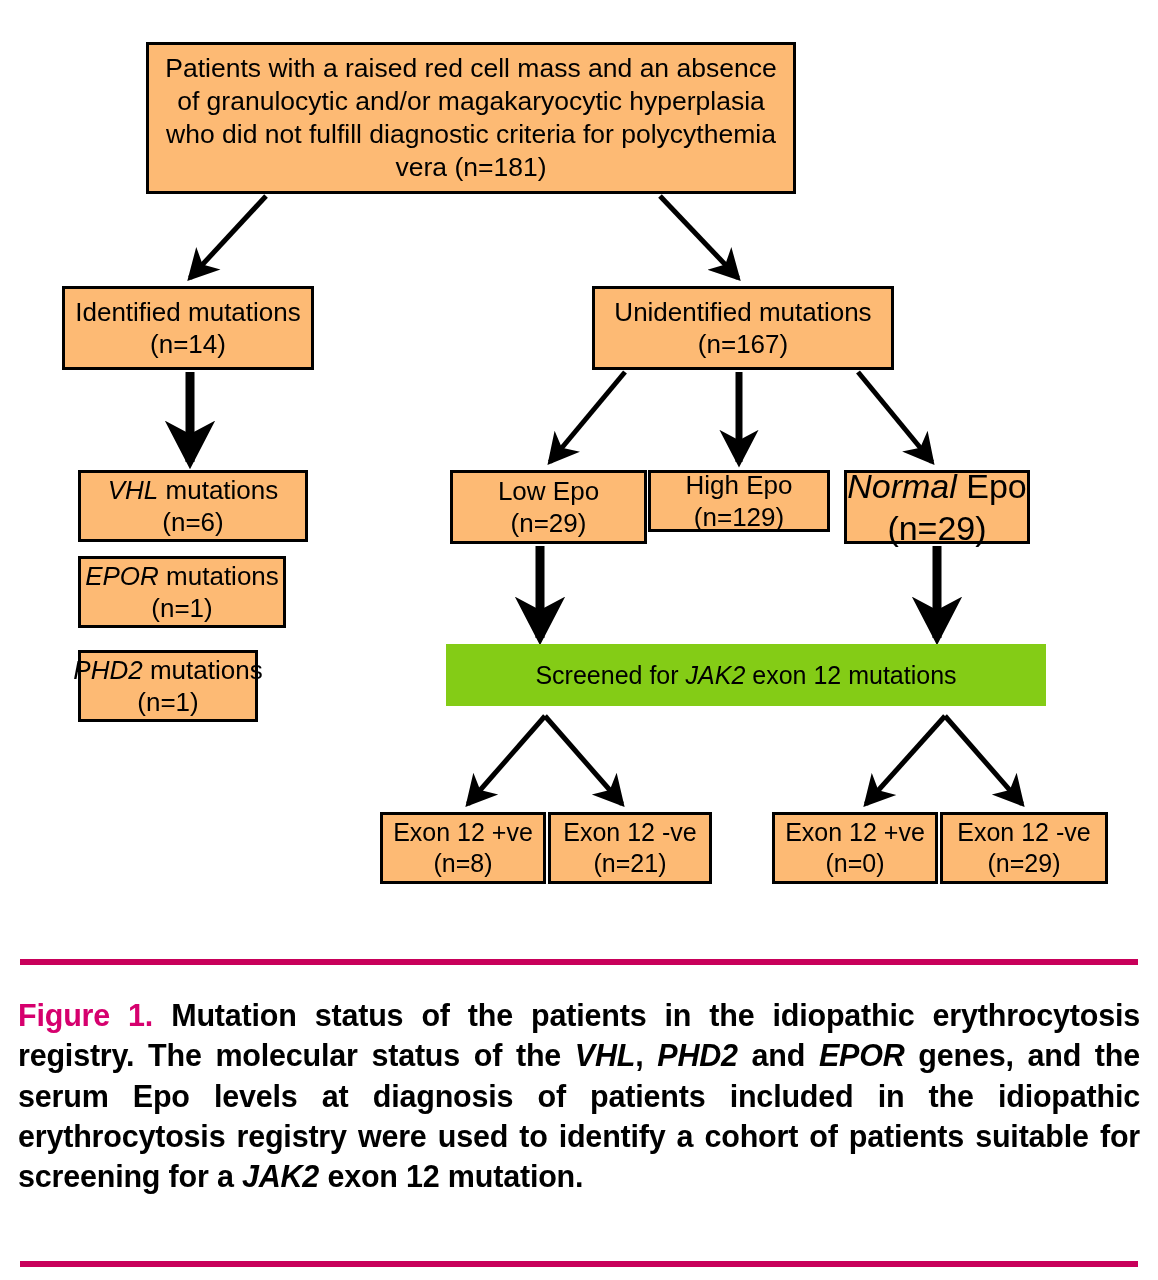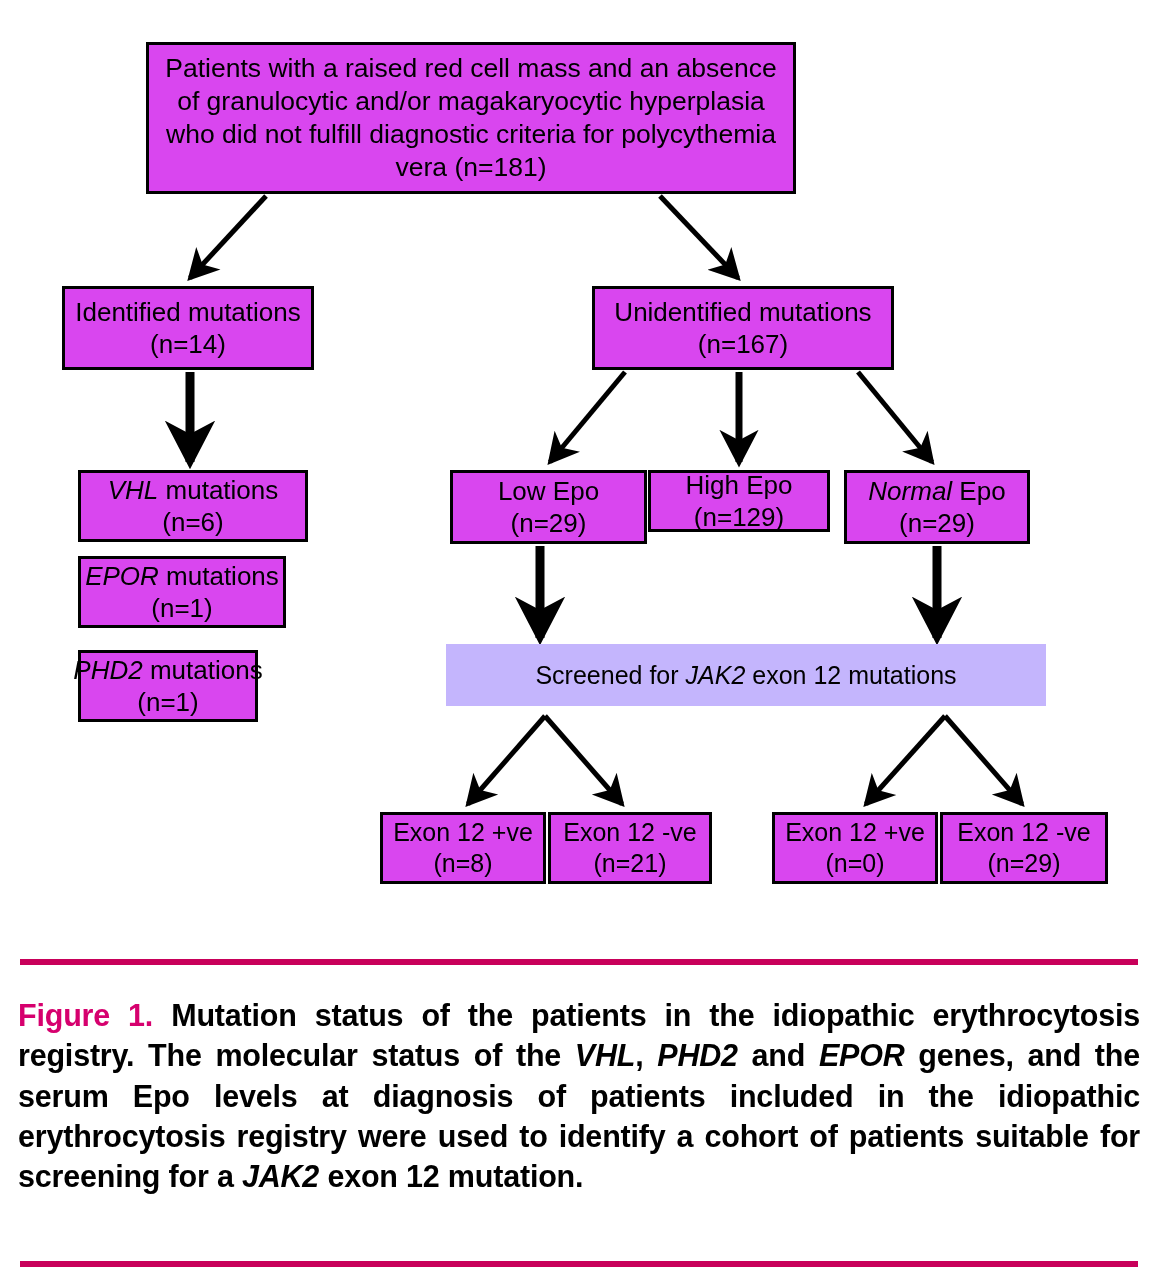--- a/index.html
+++ b/index.html
@@ -30,21 +30,21 @@
     top: 0;
     width: 1158px;
     height: 945px;
     pointer-events: none;
   }
 
   .node {
     position: absolute;
     box-sizing: border-box;
     border: 3px solid #000000;
-    background: #d946ef;
+    background: #fdba74;
     display: flex;
     flex-direction: column;
     align-items: center;
     justify-content: center;
     text-align: center;
     line-height: 1.24;
     z-index: 2;
   }
   .node .ln {
     display: block;
@@ -64,26 +64,26 @@
   #node-unidentified{ left: 592px; top: 286px; width: 302px; height: 84px; font-size: 26px; }
 
   
   #node-vhl  { left: 78px; top: 470px; width: 230px; height: 72px; font-size: 26px; }
   #node-epor { left: 78px; top: 556px; width: 208px; height: 72px; font-size: 26px; }
   #node-phd2 { left: 78px; top: 650px; width: 180px; height: 72px; font-size: 26px; }
 
   
   #node-lowepo    { left: 450px; top: 470px; width: 197px; height: 74px; font-size: 26px; }
   #node-highepo   { left: 648px; top: 470px; width: 182px; height: 62px; font-size: 26px; }
-  #node-normalepo { left: 844px; top: 470px; width: 186px; height: 74px; font-size: 26px; }
+  #node-normalepo { left: 844px; top: 470px; width: 186px; height: 74px; font-size: 34px; }
 
   
   #node-screened {
     left: 446px; top: 644px; width: 600px; height: 62px;
-    background: #c4b5fd;
+    background: #84cc16;
     border: none;
     font-size: 25px;
   }
 
   
   #node-exon-pos-1 { left: 380px; top: 812px; width: 166px; height: 72px; font-size: 25px; }
   #node-exon-neg-1 { left: 548px; top: 812px; width: 164px; height: 72px; font-size: 25px; }
   #node-exon-pos-2 { left: 772px; top: 812px; width: 166px; height: 72px; font-size: 25px; }
   #node-exon-neg-2 { left: 940px; top: 812px; width: 168px; height: 72px; font-size: 25px; }
 

